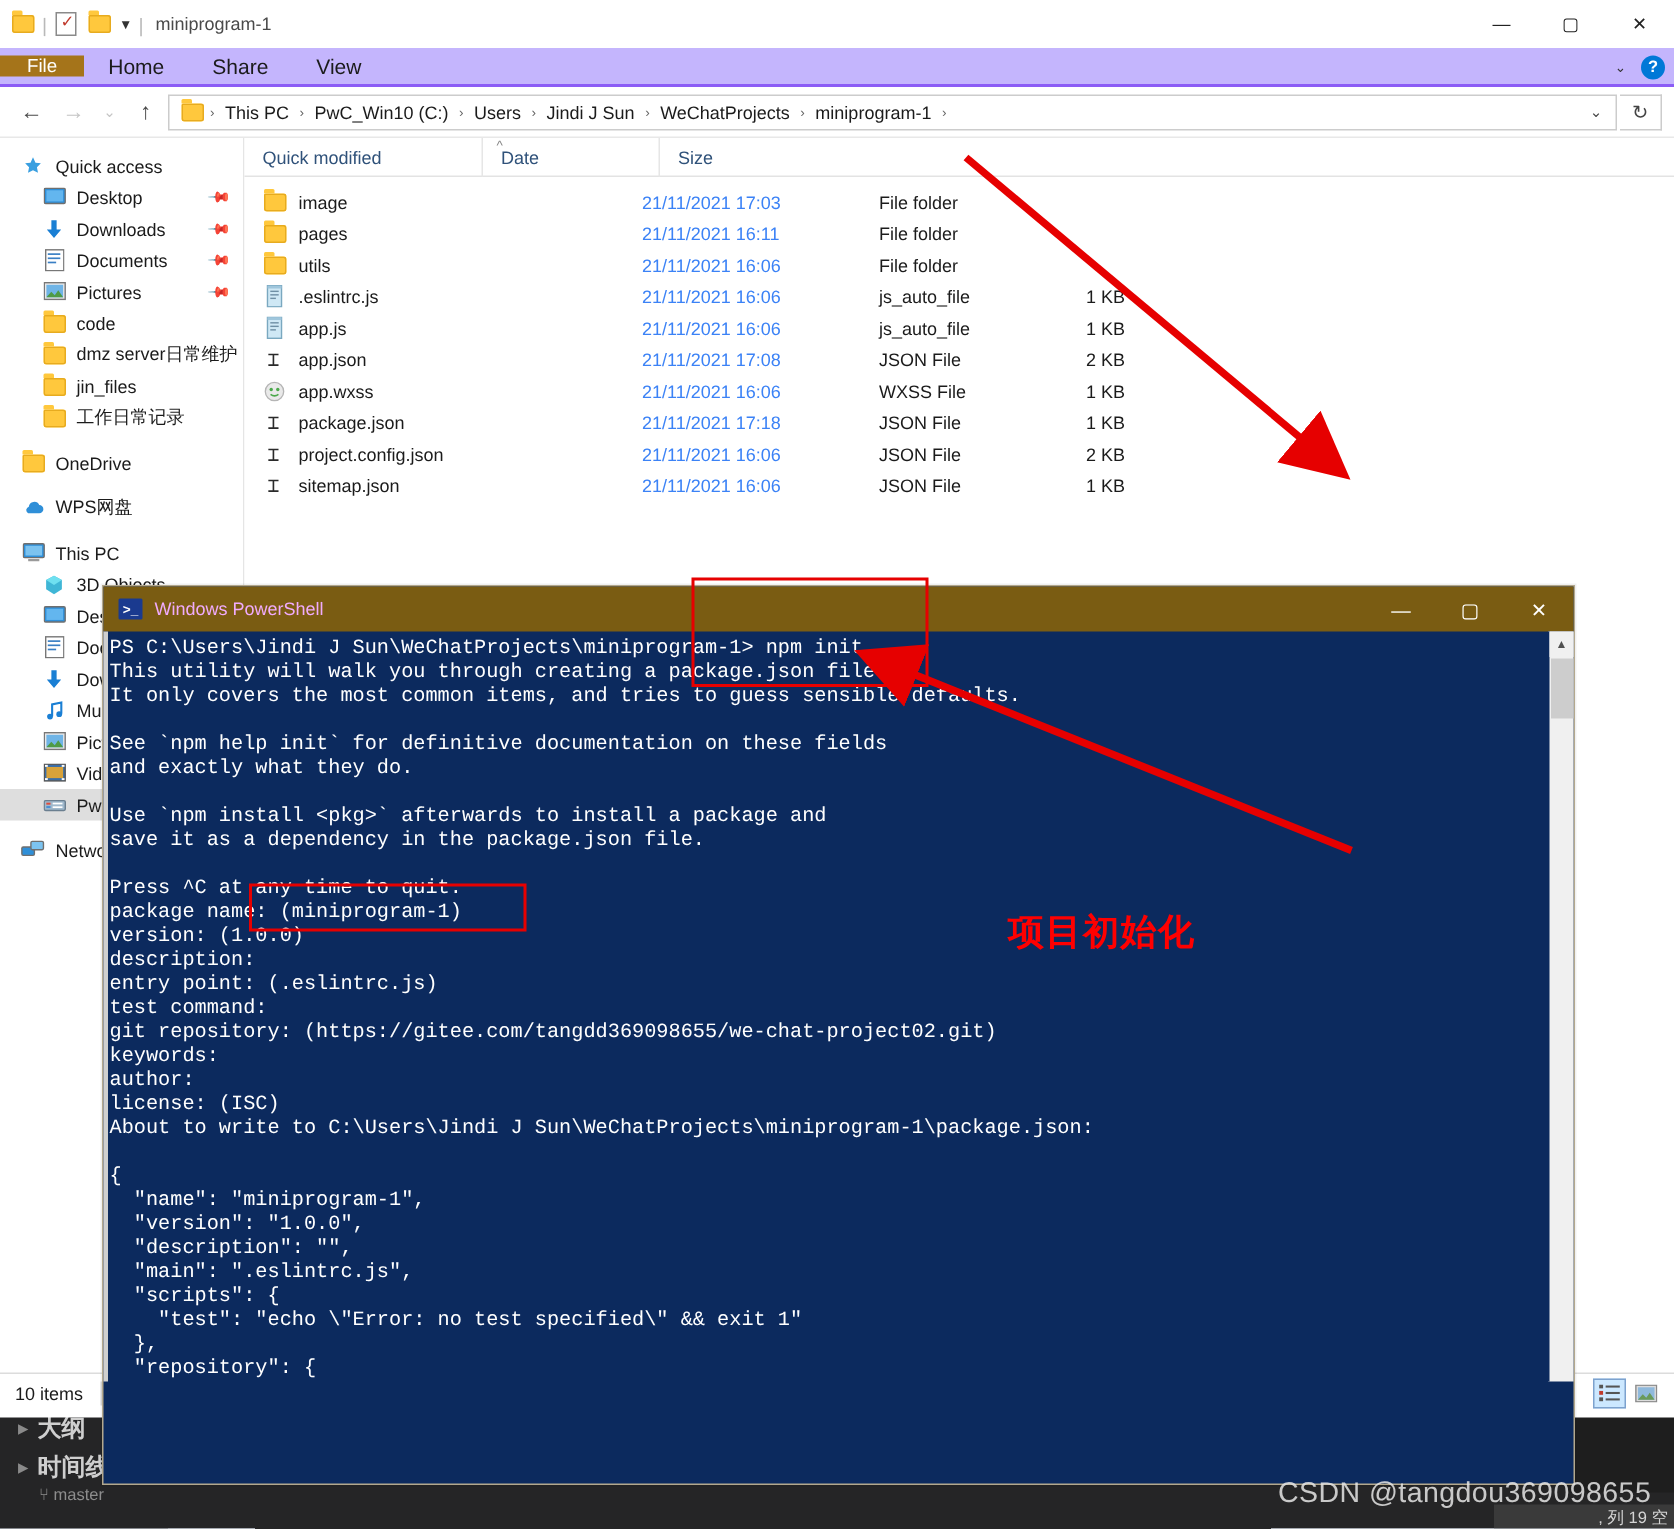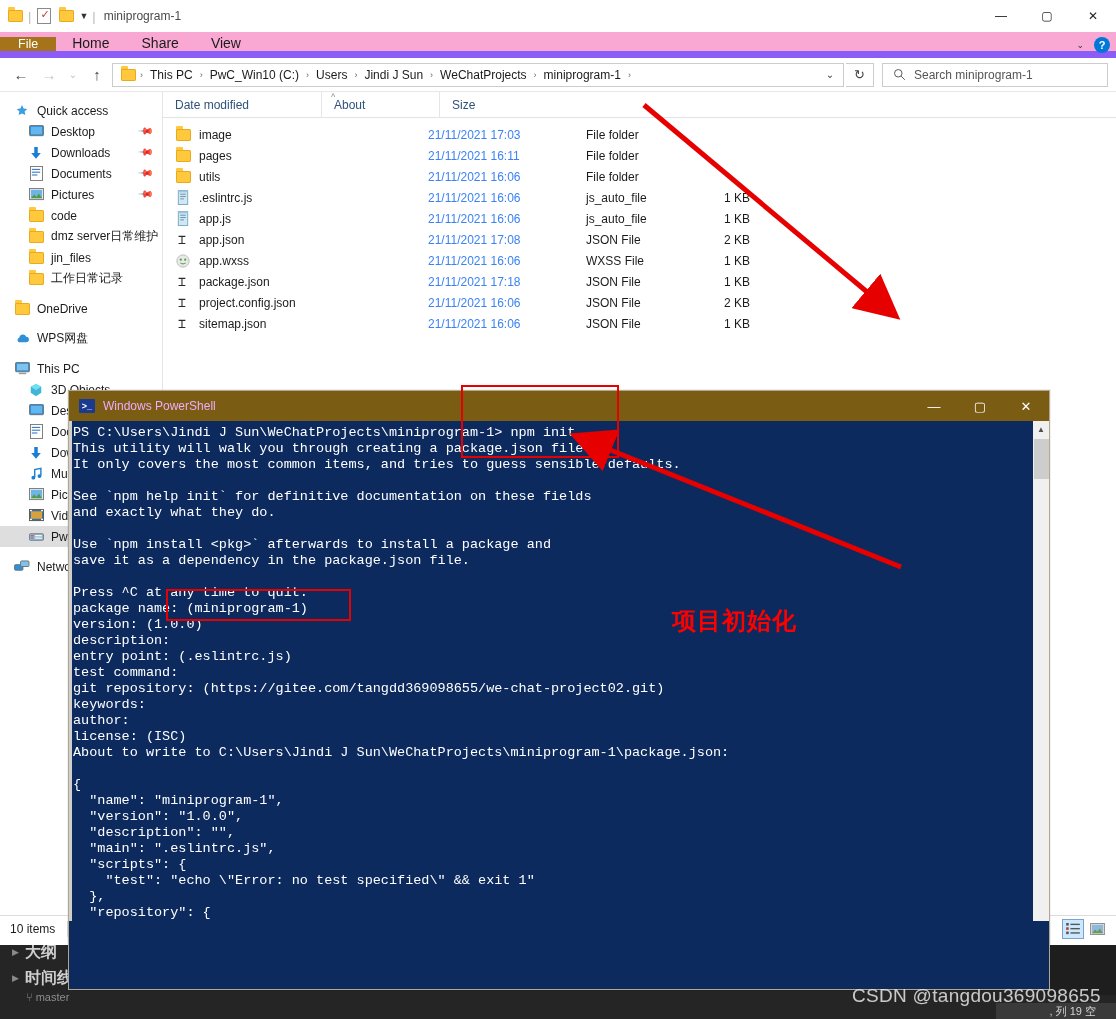--- a/index.html
+++ b/index.html
@@ -22,21 +22,21 @@
     background: #252526; color: #cccccc; font-size: 12px;
   }
   .vs-row { display: flex; align-items: center; height: 26px; padding-left: 12px; gap: 6px; }
   .vs-caret { color:#8a8a8a; font-size: 9px; }
   .vs-label { color: #cfcfcf; font-weight: bold; font-size: 16px; }
   .vs-branch { color: #8d8d8d; font-size: 11px; padding-left: 26px; }
   .vs-branch-icon { font-size: 11px; }
   .vscode-statusbar {
     position: absolute; right: 0; bottom: 0; width: 120px; height: 16px;
     background: #3a3a3a; color:#d4d4d4; font-size: 11px;
-    display:flex; align-items:center; justify-content:flex-end; padding-right:20px; gap:8px;margin-left:35px;
+    display:flex; align-items:center; justify-content:flex-end; padding-right:4px; gap:8px;margin-left:35px;
   }
   .vscode-topright {
     position:absolute; right:0; bottom:24px; width:72px; height:56px; background:#1e1e1e;
   }
   .vscode-tabline {
     position:absolute; right:4px; bottom:72px; width:46px; height:4px; background:#0a84ff;
   }
   .vscode-whitebar {
     position:absolute; right:0; bottom:76px; width:72px; height:4px; background:#ffffff;
   }
@@ -72,22 +72,22 @@
   .ex-title-text { font-size: 12px; color:#4a4a4a; margin-left: 4px; }
   .win-controls {
     position:absolute; right:0; top:0; display:flex; height:32px;
   }
   .win-btn {
     width:46px; height:32px; display:flex; align-items:center; justify-content:center;
     font-size:12px; color:#222;
   }
 
   .ex-ribbon {
-    height: 26px; background: #f9a8d4; display:flex; align-items:flex-end;
-    border-bottom: 7px solid #8b5cf6; position: relative;
+    height: 26px; background: #c4b5fd; display:flex; align-items:center;
+    border-bottom: 2px solid #8b5cf6; position: relative;
   }
   .ribbon-tab {
     padding: 0 16px; display:flex; align-items:center; font-size:14px; color:#1b1b1b;
   }
   .ribbon-tab.file { background:#a5741a; color:#ffffff; font-size:12.5px; padding:0 18px; }
   .ribbon-right { position:absolute; right:6px; top:0; height:26px; display:flex; align-items:center; gap:10px; }
   .help-circle {
     width:16px;height:16px;border-radius:50%;background:#0078d7;color:#fff;
     font-size:11px; display:flex;align-items:center;justify-content:center; font-weight:bold;
   }
@@ -288,27 +288,20 @@
         <span class="crumb-sep">›</span>
         <span class="crumb">WeChatProjects</span>
         <span class="crumb-sep">›</span>
         <span class="crumb">miniprogram-1</span>
         <span class="crumb-sep">›</span>
         <span class="addr-right">
           <span class="addr-chev">⌄</span>
         </span>
       </div>
       <div class="refreshbtn">↻</div>
-      <div class="searchbox">
-        <svg width="13" height="13" viewBox="0 0 16 16">
-          <circle cx="6.5" cy="6.5" r="4.6" fill="none" stroke="#555" stroke-width="1.2"></circle>
-          <line x1="10" y1="10" x2="14.5" y2="14.5" stroke="#555" stroke-width="1.2"></line>
-        </svg>
-        <span class="search-text">Search miniprogram-1</span>
-      </div>
     </div>
 
     <div class="ex-body">
 
       <div class="ex-nav">
         <div class="nav-item">
           <span class="ico">
             <svg width="14" height="14" viewBox="0 0 16 16">
                 <path d="M8 1l1.9 4.1 4.1.5-3 2.9.8 4.2L8 10.8 4.2 12.7l.8-4.2-3-2.9 4.1-.5z" fill="#3a9fe0"></path>
               </svg>
@@ -497,22 +490,22 @@
                 <rect x="0.5" y="5" width="9" height="6" rx="1" fill="#2f8fd8" stroke="#6f6f6f"></rect>
                 <rect x="7" y="1" width="9" height="6" rx="1" fill="#7cc3f0" stroke="#6f6f6f"></rect>
               </svg>
           </span>
           <span class="nav-label">Network</span>
         </div>
       </div>
 
       <div class="ex-list">
         <div class="col-head">
-          <div class="col col-date">Date modified</div>
-          <div class="col col-type">About</div>
+          <div class="col col-date">Quick modified</div>
+          <div class="col col-type">Date</div>
           <div class="col col-size">Size</div>
           <span class="sortmark">^</span>
         </div>
         <div class="rows-pad"></div>
 
         <div class="file-row">
           <div class="fr-name">
             <span class="ico">
                 <span class="folder-glyph"></span>
               </span>

